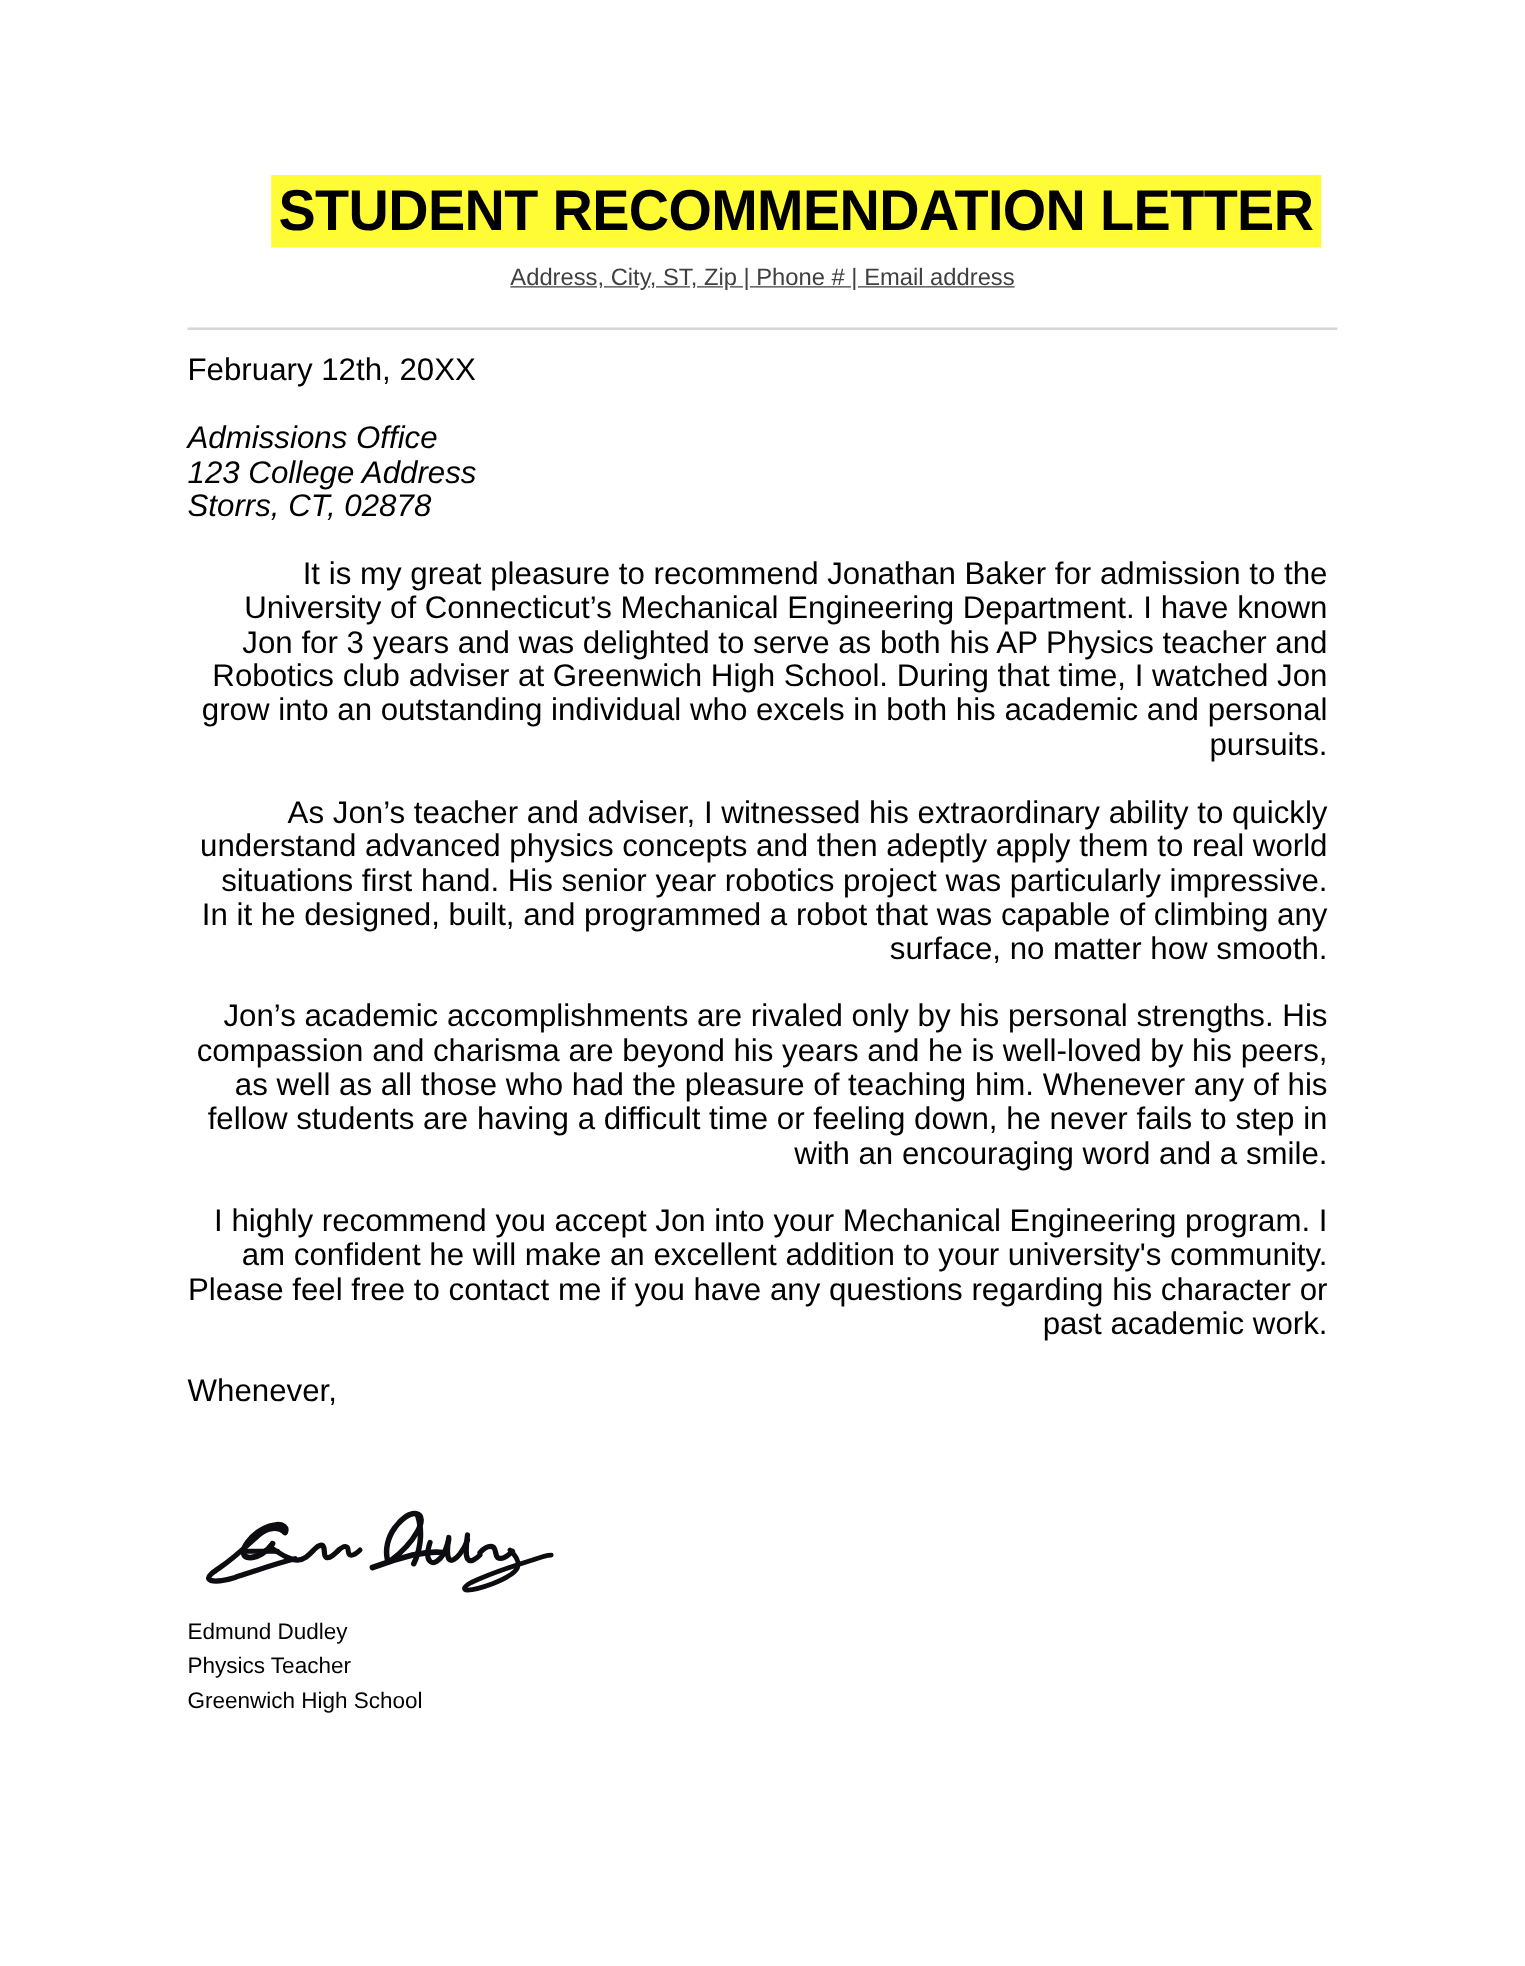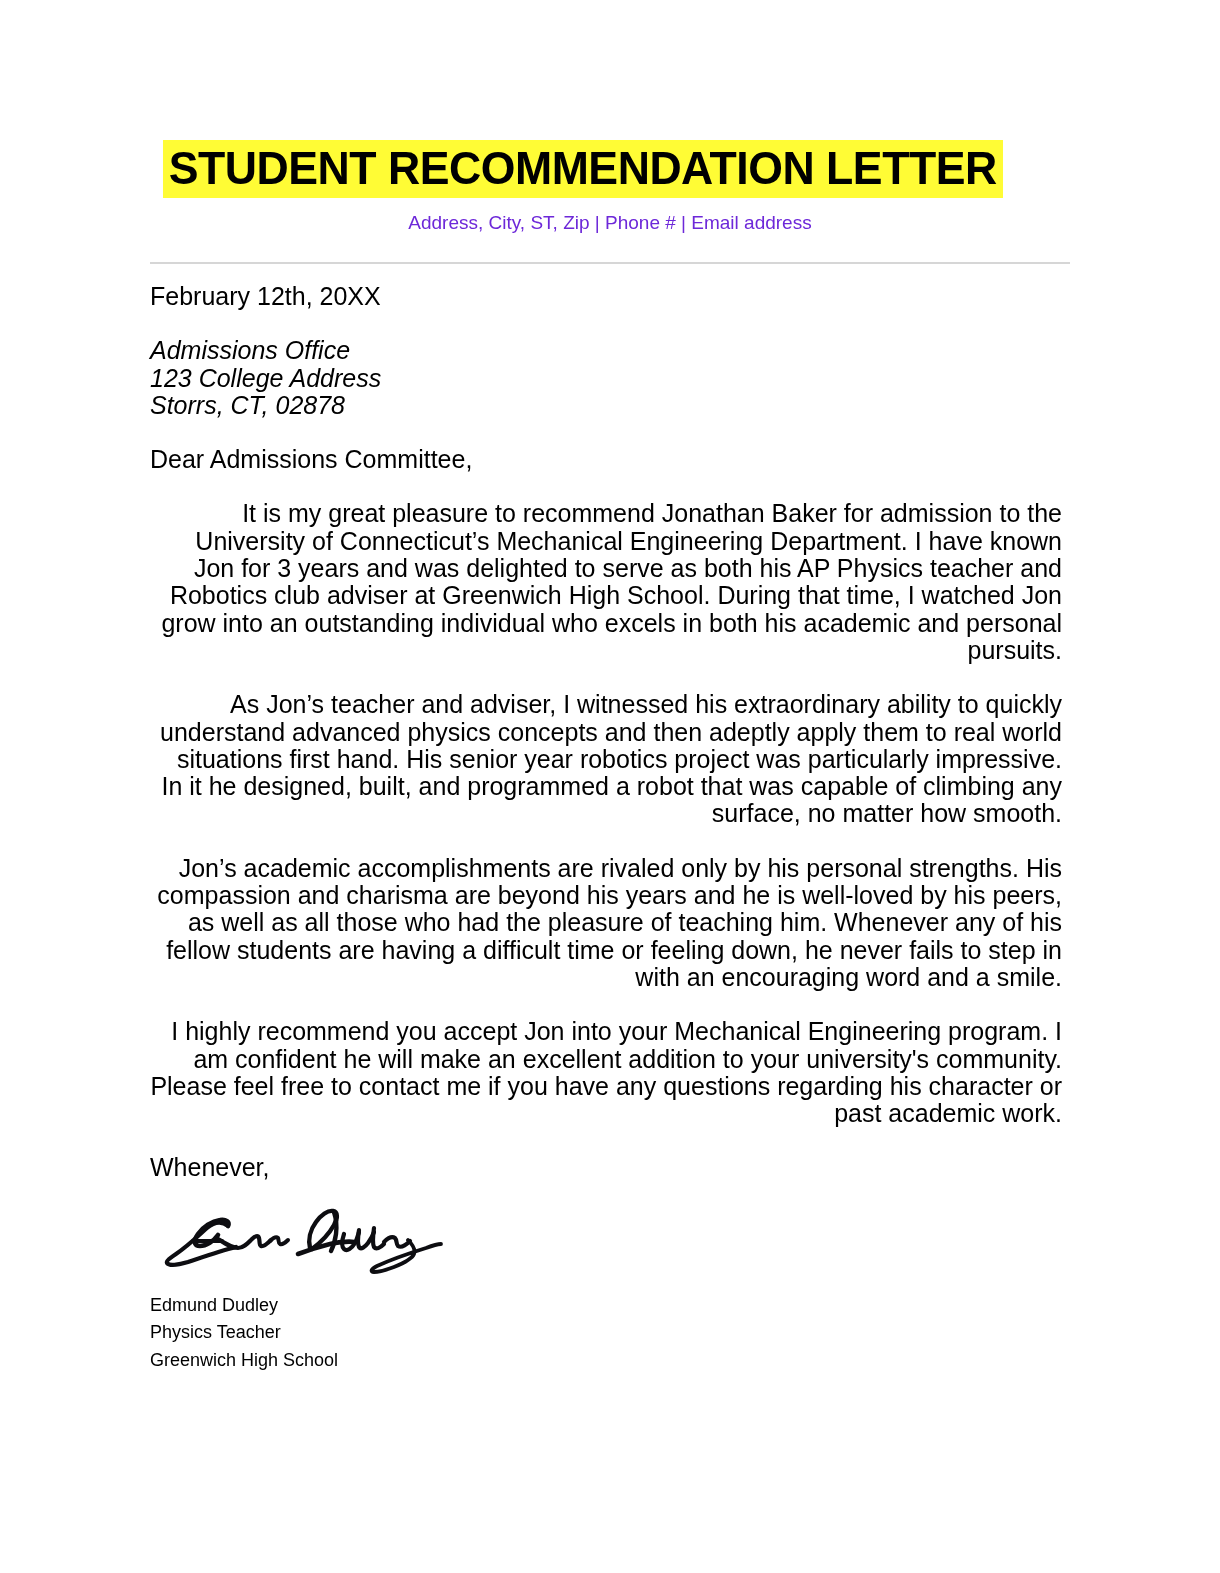--- a/index.html
+++ b/index.html
@@ -23,42 +23,43 @@
   }
 
   
   .letterhead {
     position: absolute;
     left: 150px;
     top: 140px;
     width: 920px;
   }
   .title-row {
-    text-align: left;
+    text-align: right;
     line-height: 1;
   }
   .doc-title {
     display: inline-block;
     font-size: 46px;
     font-weight: bold;
     letter-spacing: -0.5px;
     line-height: 1.18;
     background: #fffc35;
     color: #000000;
     padding: 1px 6px 3px 6px;
     white-space: nowrap;
     transform: scaleX(0.97);
     transform-origin: center;
   }
   .doc-subtitle {
     text-align: center;
     font-size: 19px;
     line-height: 1.3;
-    color: #6d28d9;
+    color: #404040;
     margin-top: 13px;
+    text-decoration: underline;
   }
   .header-rule {
     position: absolute;
     left: 150px;
     top: 262px;
     width: 920px;
     height: 2px;
     background: #d6d6d6;
   }
 
@@ -125,21 +126,20 @@
   <div class="letter-body">
 
     <p class="blk">February 12th, 20XX</p>
 
     <p class="blk">
       <span class="addr-line">Admissions Office</span>
       <span class="addr-line">123 College Address</span>
       <span class="addr-line">Storrs, CT, 02878</span>
     </p>
 
-    <p class="blk">Dear Admissions Committee,</p>
 
     <p class="para">It is my great pleasure to recommend Jonathan Baker for admission to the University of Connecticut’s Mechanical Engineering Department. I have known Jon for 3 years and was delighted to serve as both his AP Physics teacher and Robotics club adviser at Greenwich High School. During that time, I watched Jon grow into an outstanding individual who excels in both his academic and personal pursuits.</p>
     <p class="para">As Jon’s teacher and adviser, I witnessed his extraordinary ability to quickly understand advanced physics concepts and then adeptly apply them to real world situations first hand. His senior year robotics project was particularly impressive. In it he designed, built, and programmed a robot that was capable of climbing any surface, no matter how smooth.</p>
     <p class="para">Jon’s academic accomplishments are rivaled only by his personal strengths. His compassion and charisma are beyond his years and he is well-loved by his peers, as well as all those who had the pleasure of teaching him. Whenever any of his fellow students are having a difficult time or feeling down, he never fails to step in with an encouraging word and a smile.</p>
     <p class="para">I highly recommend you accept Jon into your Mechanical Engineering program. I am confident he will make an excellent addition to your university's community. Please feel free to contact me if you have any questions regarding his character or past academic work.</p>
 
     <p class="closing">Whenever,</p>
   </div>
 
   <div class="signature-wrap">

